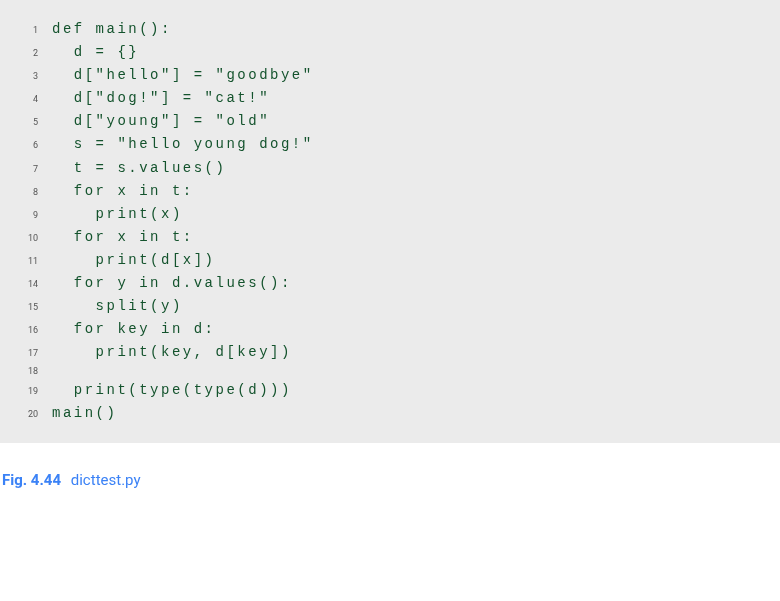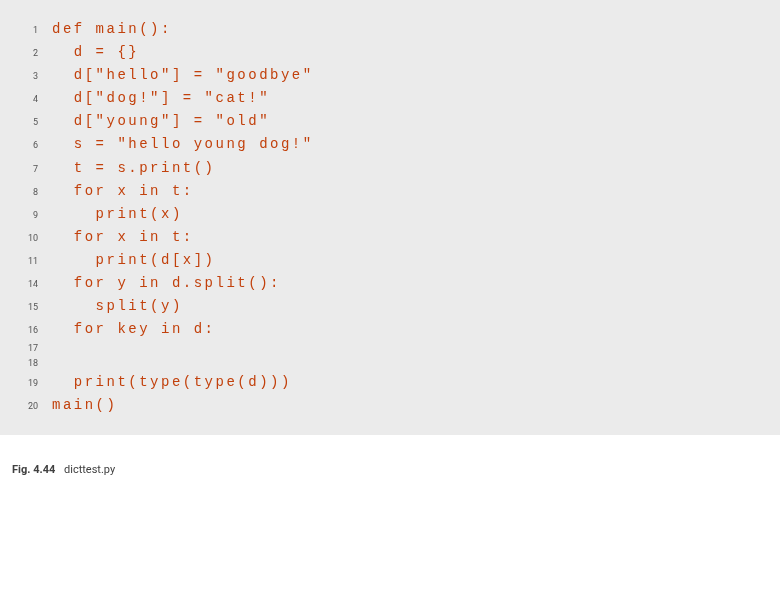--- a/index.html
+++ b/index.html
@@ -32,26 +32,26 @@
       text-align: right;
       font-size: 9px;
       color: #555;
       padding-right: 14px;
       flex-shrink: 0;
       font-family: -apple-system, BlinkMacSystemFont, "Segoe UI", Roboto, sans-serif;
     }
     .code-content {
       letter-spacing: 2.5px;
       white-space: pre;
-      color: #c2410c;
+      color: #14532d;
     }
     .caption {
-      padding: 28px 0 0 12px;
-      font-size: 11px;
-      color: #404040;
+      padding: 28px 0 0 2px;
+      font-size: 15px;
+      color: #3b82f6;
     }
     .caption-label {
       font-weight: bold;
       margin-right: 6px;
     }
   </style>
 </head>
 <body>
 
 <div class="code-block">
@@ -74,52 +74,53 @@
   <div class="code-line">
     <span class="line-number">5</span>
     <span class="code-content">  d["young"] = "old"</span>
   </div>
   <div class="code-line">
     <span class="line-number">6</span>
     <span class="code-content">  s = "hello young dog!"</span>
   </div>
   <div class="code-line">
     <span class="line-number">7</span>
-    <span class="code-content">  t = s.print()</span>
+    <span class="code-content">  t = s.values()</span>
   </div>
   <div class="code-line">
     <span class="line-number">8</span>
     <span class="code-content">  for x in t:</span>
   </div>
   <div class="code-line">
     <span class="line-number">9</span>
     <span class="code-content">    print(x)</span>
   </div>
   <div class="code-line">
     <span class="line-number">10</span>
     <span class="code-content">  for x in t:</span>
   </div>
   <div class="code-line">
     <span class="line-number">11</span>
     <span class="code-content">    print(d[x])</span>
   </div>
   <div class="code-line">
     <span class="line-number">14</span>
-    <span class="code-content">  for y in d.split():</span>
+    <span class="code-content">  for y in d.values():</span>
   </div>
   <div class="code-line">
     <span class="line-number">15</span>
     <span class="code-content">    split(y)</span>
   </div>
   <div class="code-line">
     <span class="line-number">16</span>
     <span class="code-content">  for key in d:</span>
   </div>
   <div class="code-line">
     <span class="line-number">17</span>
+    <span class="code-content">    print(key, d[key])</span>
   </div>
   <div class="code-line">
     <span class="line-number">18</span>
   </div>
   <div class="code-line">
     <span class="line-number">19</span>
     <span class="code-content">  print(type(type(d)))</span>
   </div>
   <div class="code-line">
     <span class="line-number">20</span>

